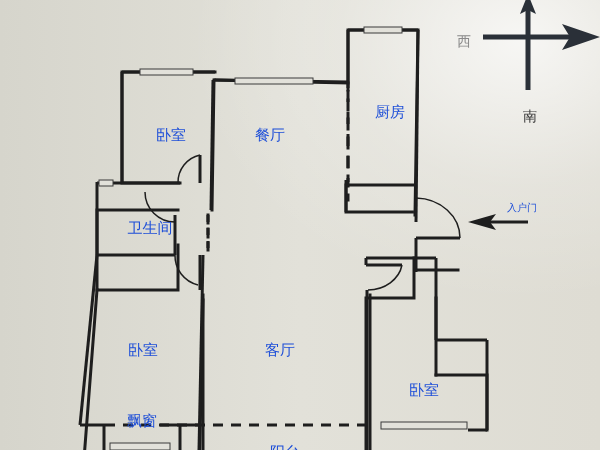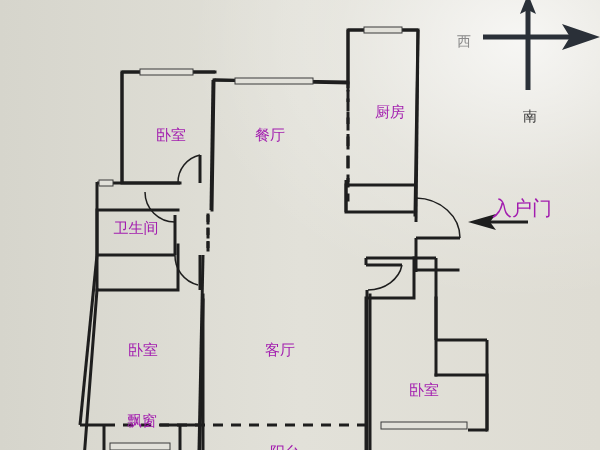--- a/index.html
+++ b/index.html
@@ -10,21 +10,21 @@
       position: relative;
     }
     .bg {
       position: absolute; inset: 0;
       background:
         radial-gradient(ellipse at 520px 40px, rgba(255,255,255,0.75) 0%, rgba(255,255,255,0.2) 25%, rgba(255,255,255,0) 45%),
         linear-gradient(90deg, #d6d5cc 0%, #e2e1d9 50%, #dedcd3 100%);
     }
     svg.plan { position: absolute; left: 0; top: 0; }
     .lbl {
-      position: absolute; font-size: 15px; color: #a21caf;
+      position: absolute; font-size: 15px; color: #1d4ed8;
       transform: translate(-50%, -50%); white-space: nowrap;
     }
     .compass-lbl { position: absolute; font-size: 14px; color: #333; transform: translate(-50%,-50%); }
     .compass-lbl.faint { color: #8a8a8a; }
   </style>
 </head>
 <body>
 
 <div class="bg"></div>
 
@@ -118,22 +118,22 @@
     <line x1="528" y1="5" x2="528" y2="90" stroke="#2a3038" stroke-width="5"></line>
     <polygon points="520,14 528,-6 536,14 528,10" fill="#2a3038"></polygon>
     <line x1="483" y1="37" x2="580" y2="37" stroke="#2a3038" stroke-width="5"></line>
     <polygon points="562,24 600,37 562,50 570,37" fill="#2a3038"></polygon>
   </g>
 </svg>
 
 <div class="lbl" style="left:171px;top:135px">卧室</div>
 <div class="lbl" style="left:270px;top:135px">餐厅</div>
 <div class="lbl" style="left:390px;top:112px">厨房</div>
-<div class="lbl" style="left:136px;top:228px">卫生间</div>
+<div class="lbl" style="left:150px;top:228px">卫生间</div>
 <div class="lbl" style="left:143px;top:350px">卧室</div>
 <div class="lbl" style="left:280px;top:350px">客厅</div>
 <div class="lbl" style="left:424px;top:390px">卧室</div>
 <div class="lbl" style="left:142px;top:421px">飘窗</div>
 <div class="lbl" style="left:285px;top:452px">阳台</div>
-<div class="lbl" style="left:522px;top:208px;font-size:20px">入户门</div>
+<div class="lbl" style="left:522px;top:208px;font-size:10px">入户门</div>
 
 <div class="compass-lbl faint" style="left:464px;top:42px">西</div>
 <div class="compass-lbl" style="left:530px;top:117px">南</div>
 
 </body></html>

